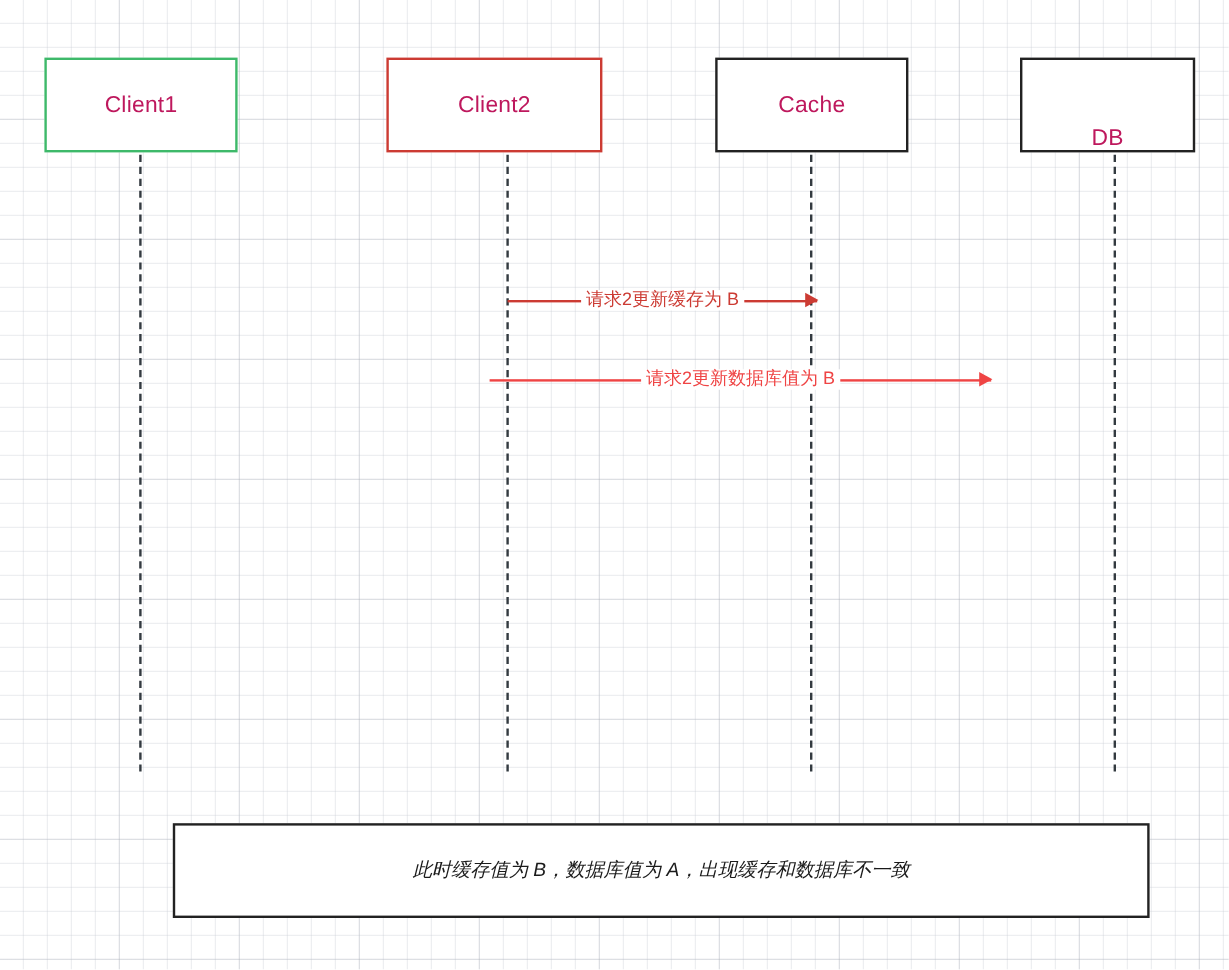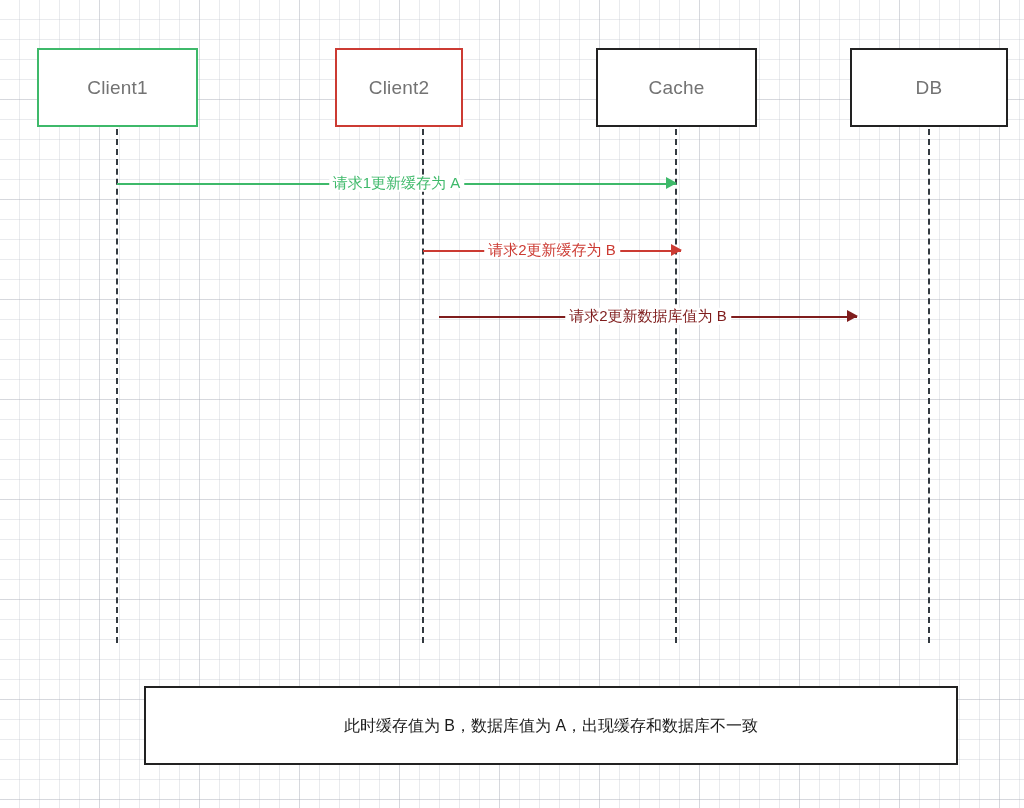--- a/index.html
+++ b/index.html
@@ -37,21 +37,21 @@
     background: #ffffff;
     display: flex;
     align-items: center;
     justify-content: center;
     border-style: solid;
     border-width: 2px;
   }
   .participant .p-label {
     font-size: 19px;
     line-height: 1;
-    color: #737373;
+    color: #be185d;
     letter-spacing: 0.2px;
     white-space: nowrap;
   }
 
   
   .lifeline {
     position: absolute;
     width: 0;
     border-left: 2px dashed #333a40;
   }
@@ -112,53 +112,48 @@
 </style>
 </head>
 <body>
 
 <div id="canvas">
 
   <div class="participant" style="left:37px; top:48px; width:161px; height:79px; border-color:#3eb96a;">
     <span class="p-label">Client1</span>
   </div>
 
-  <div class="participant" style="left:335px; top:48px; width:128px; height:79px; border-color:#cc3b33;">
+  <div class="participant" style="left:322px; top:48px; width:180px; height:79px; border-color:#cc3b33;">
     <span class="p-label">Client2</span>
   </div>
 
   <div class="participant" style="left:596px; top:48px; width:161px; height:79px; border-color:#222222;text-align:right;">
     <span class="p-label">Cache</span>
   </div>
 
-  <div class="participant" style="left:850px; top:48px; width:158px; height:79px; border-color:#222222;">
+  <div class="participant" style="left:850px; top:48px; width:146px; height:79px; border-color:#222222;align-items:flex-end;">
     <span class="p-label">DB</span>
   </div>
 
   <div class="lifeline" style="left:116px; top:129px; height:514px;"></div>
   <div class="lifeline" style="left:422px; top:129px; height:514px;"></div>
   <div class="lifeline" style="left:675px; top:129px; height:514px;"></div>
   <div class="lifeline" style="left:928px; top:129px; height:514px;"></div>
 
-  <div class="message" style="left:117px; top:171px; width:559px; color:#3eb96a;">
-    <span class="msg-line"></span>
-    <span class="msg-head"></span>
-    <span class="msg-label">请求1更新缓存为 A</span>
-  </div>
 
   <div class="message" style="left:423px; top:238px; width:258px; color:#cc3b33;">
     <span class="msg-line"></span>
     <span class="msg-head"></span>
     <span class="msg-label">请求2更新缓存为 B</span>
   </div>
 
-  <div class="message" style="left:439px; top:304px; width:418px; color:#7f1d1d;">
+  <div class="message" style="left:408px; top:304px; width:418px; color:#ef4444;">
     <span class="msg-line"></span>
     <span class="msg-head"></span>
     <span class="msg-label">请求2更新数据库值为 B</span>
   </div>
 
 
-  <div class="note-box" style="left:144px; top:686px; width:814px; height:79px;">
+  <div class="note-box" style="left:144px; top:686px; width:814px; height:79px;font-style:italic;">
     <span class="note-text">此时缓存值为 B，数据库值为 A，出现缓存和数据库不一致</span>
   </div>
 
 </div>
 
 </body></html>

